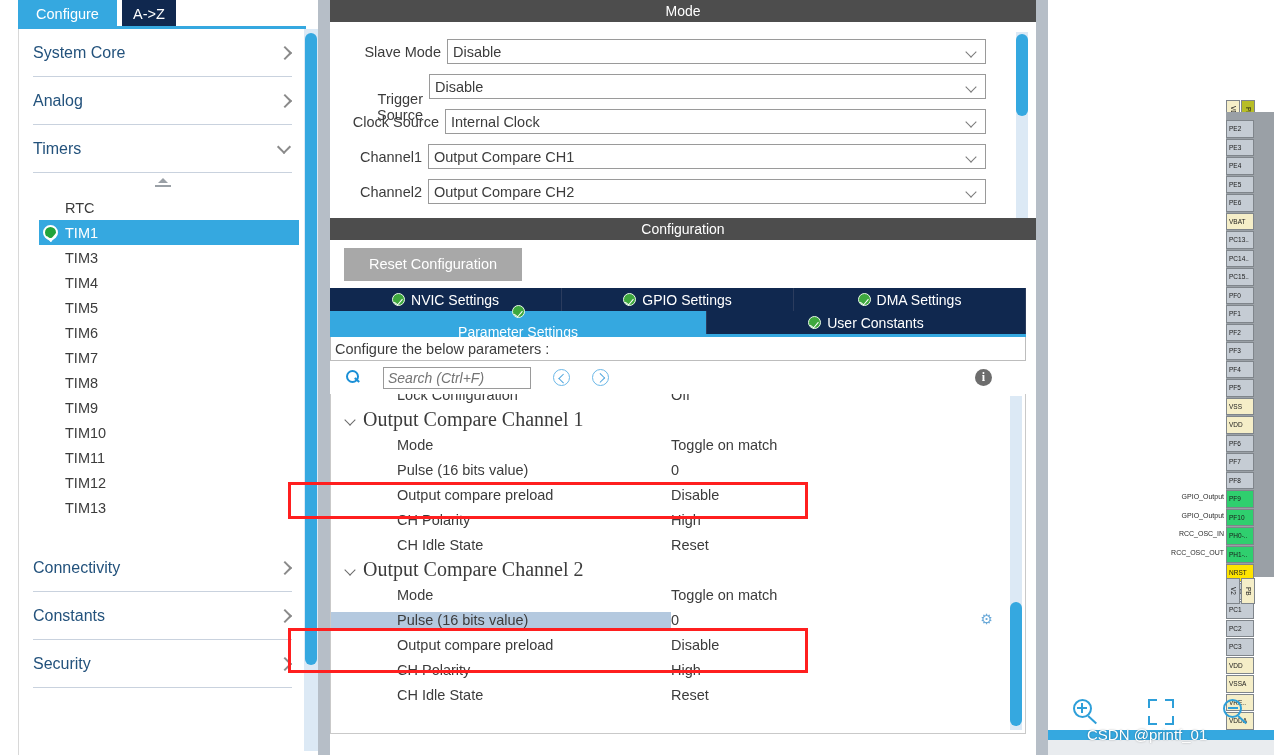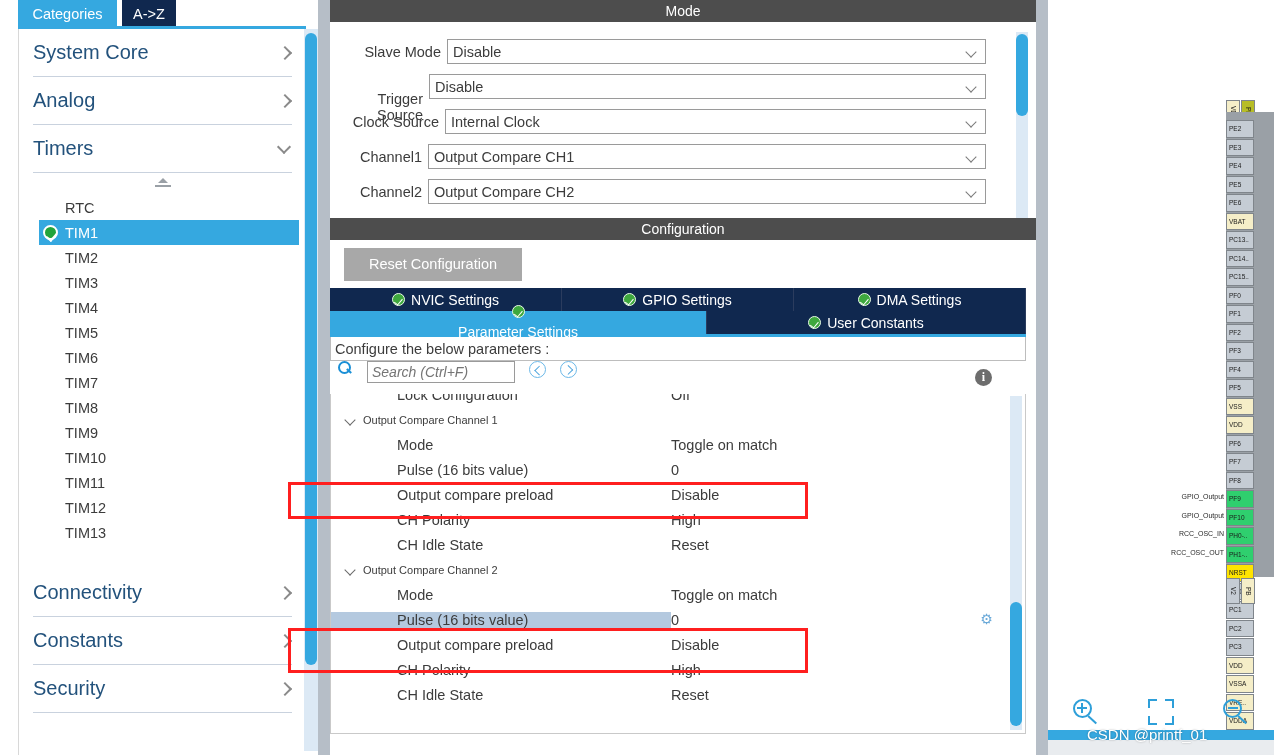--- a/index.html
+++ b/index.html
@@ -22,21 +22,21 @@
   .tab-cat { left: 18px; width: 99px; background: #35a8e0; }
   .tab-az  { left: 122px; width: 54px; background: #10284f; }
   .tabstrip .underline { position: absolute; left: 18px; top: 26px; width: 288px; height: 3px; background: #35a8e0; }
 
   .cat-panel { position: absolute; left: 18px; top: 29px; width: 288px; height: 726px; background: #ffffff; border-left: 1px solid #d8d8d8; }
   .cat-row {
     position: relative; height: 48px; margin: 0 14px;
     display: flex; align-items: center; justify-content: space-between;
     border-bottom: 1px solid #c9d2de; cursor: pointer;
   }
-  .cat-row .lbl { font-size: 20px; color: #23527c; }
+  .cat-row .lbl { font-size: 16px; color: #23527c; }
   .chev { width: 14px; height: 14px; position: relative; }
   .chev::before {
     content: ""; position: absolute; left: 2px; top: 2px;
     width: 8px; height: 8px; border-right: 2px solid #8a8a8a; border-bottom: 2px solid #8a8a8a;
     transform: rotate(-45deg);
   }
   .chev.down::before { transform: rotate(45deg); left: 1px; top: 0px; }
 
   .spin-handle { height: 22px; display: flex; align-items: center; justify-content: center; }
   .spin-handle .ico { width: 16px; height: 12px; position: relative; }
@@ -107,21 +107,21 @@
   .gchk::after {
     content: ""; position: absolute; left: 3px; top: 2.5px; width: 4px; height: 6.5px;
     border-right: 1.6px solid #fff; border-bottom: 1.6px solid #fff; transform: rotate(40deg);
   }
   .tabs-underline { height: 3px; background: #35a8e0; width: 696px; }
 
   .cfg-note {
     height: 24px; border: 1px solid #bdbdbd; border-top: none; display: flex; align-items: center;
     padding-left: 4px; font-size: 14.5px; color: #3c3c3c; width: 696px;
   }
-  .search-row { height: 33px; display: flex; gap: 14px; padding-left: 8px; position: relative; width: 696px; }
+  .search-row { height: 33px; display: flex; align-items: center; gap: 22px; padding-left: 16px; position: relative; width: 696px; }
   .mag { width: 15px; height: 15px; position: relative; flex: none; }
   .mag::before {
     content: ""; position: absolute; left: 0; top: 0; width: 9px; height: 9px;
     border: 2px solid #1a8fd6; border-radius: 50%;
   }
   .mag::after {
     content: ""; position: absolute; left: 8px; top: 9px; width: 6px; height: 2px; background: #1a8fd6; transform: rotate(42deg);
   }
   .search-box {
     width: 148px; height: 22px; border: 1px solid #9a9a9a; background: #fff;
@@ -139,21 +139,21 @@
     background: #6d6d6d; color: #fff; font-size: 12px; font-weight: bold;
     display: flex; align-items: center; justify-content: center; font-family: "Liberation Serif", serif;
   }
 
   
   .param-area { position: relative; width: 696px; height: 340px; border: 1px solid #c9c9c9; border-top: none; overflow: hidden; background: #fff; }
   .param-scroll { position: absolute; left: 0; top: -12px; width: 672px; }
   .prow { height: 25px; display: flex; align-items: center; font-size: 14.5px; color: #3c3c3c; position: relative; }
   .prow .pname { padding-left: 66px; width: 340px; }
   .prow .pval { }
-  .prow.group .pname { padding-left: 32px; font-size: 11px; }
+  .prow.group .pname { padding-left: 32px; font-size: 20px; font-family: Liberation Serif, serif; }
   .prow.group .twisty { position: absolute; left: 14px; top: 9px; width: 11px; height: 7px; }
   .prow.group .twisty::before {
     content: ""; position: absolute; left: 1px; top: 0; width: 7px; height: 7px;
     border-right: 1.5px solid #6a6a6a; border-bottom: 1.5px solid #6a6a6a; transform: rotate(45deg);
   }
   .prow.hl .pname { background: #b4c9df; }
   .prow .gear {
     position: absolute; left: 648px; top: 5px; width: 15px; height: 15px;
     color: #6aa9d8; font-size: 14px; line-height: 15px; text-align: center;
   }
@@ -211,21 +211,21 @@
   .bottom-edge { position: absolute; left: 1048px; top: 740px; width: 226px; height: 15px; background: #e9ecef; }
 </style>
 </head>
 <body>
 
 <div id="root">
 
   <div id="sidebar">
     <div class="tabstrip">
       <div class="tab tab-cat">
-        <span>Categories</span>
+        <span>Configure</span>
       </div>
       <div class="tab tab-az">
         <span>A-&gt;Z</span>
       </div>
       <div class="underline"></div>
     </div>
 
     <div class="cat-panel">
       <div class="cat-row">
         <span class="lbl">System Core</span>
@@ -244,23 +244,20 @@
         <span class="ico"></span>
       </div>
 
       <div class="tim-list" id="tim-list">
           <div class="tim-item">
             <span>RTC</span>
           </div>
           <div class="tim-item sel">
             <span class="check"></span>
             <span>TIM1</span>
-          </div>
-          <div class="tim-item">
-            <span>TIM2</span>
           </div>
           <div class="tim-item">
             <span>TIM3</span>
           </div>
           <div class="tim-item">
             <span>TIM4</span>
           </div>
           <div class="tim-item">
             <span>TIM5</span>
           </div>

